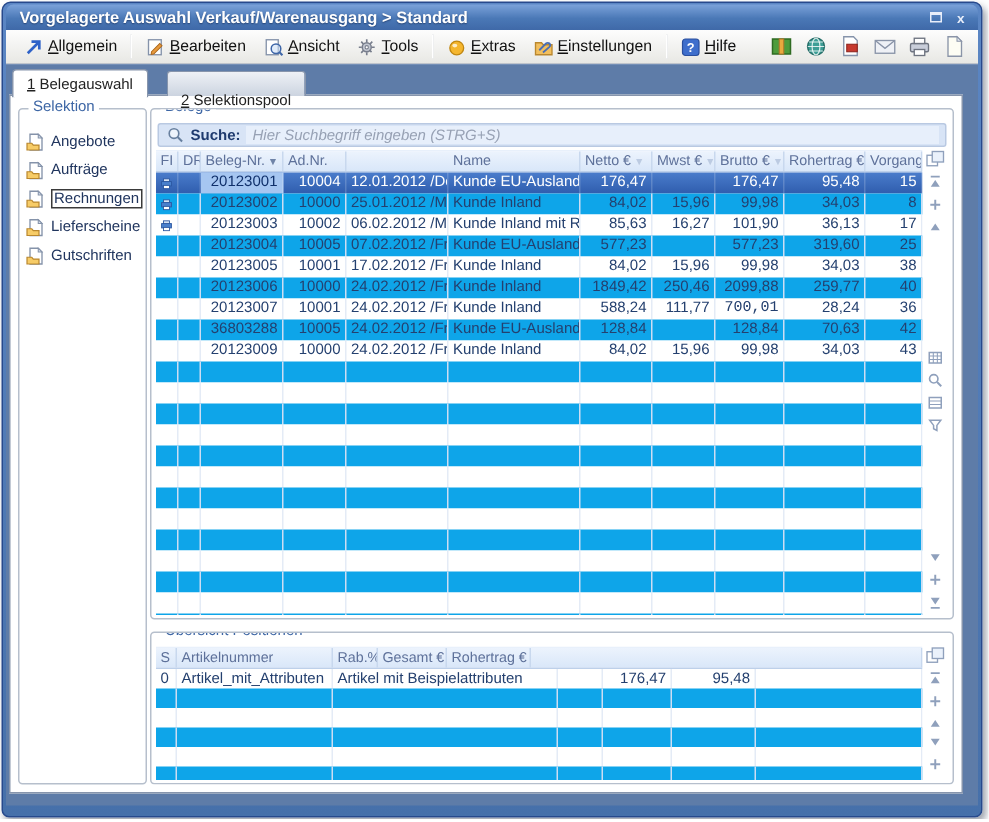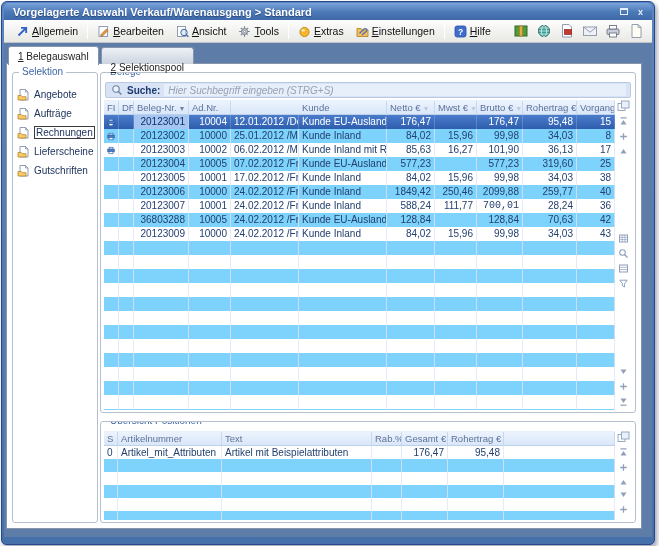--- a/index.html
+++ b/index.html
@@ -29,21 +29,21 @@
   .menu-item{display:flex;align-items:center;gap:3px;padding:2px 6px;font-size:10.5px;color:#111;
     border-radius:2px;cursor:default;white-space:nowrap;}
   .tsep{width:1px;height:16px;background:#c6c9cf;border-right:1px solid #fff;margin:0 3px;}
   .spacer{flex:1;}
   .qbtn{display:flex;align-items:center;justify-content:center;width:20px;height:19px;border-radius:2px;}
 
   
   .client{flex:1;background:#5e7ca8;padding:2px 10px 8px 2px;display:flex;flex-direction:column;overflow:hidden;}
   .tabstrip{height:19px;display:flex;align-items:flex-end;padding-left:2px;position:relative;z-index:2;}
   .tab{font-size:10px;color:#222;padding:14px 9px 2px;border:1px solid #8795ac;border-bottom:none;
-    border-radius:3px 3px 0 0;background:linear-gradient(#eef1f6,#ccd4e0);height:16px;margin-right:2px;white-space:nowrap;}
+    border-radius:3px 3px 0 0;background:linear-gradient(#eef1f6,#ccd4e0);height:16px;margin-right:12px;white-space:nowrap;}
   .tab.active{background:#fff;height:19px;padding-top:4px;margin-bottom:-1px;font-size:10px;}
   .tabpage{flex:1;background:#fff;border:1px solid #8795ac;margin-top:-1px;padding:8px 5px 5px 5px;
     display:flex;gap:6px;overflow:hidden;}
 
   
   .groupbox{position:relative;border:1px solid #b6bfcc;border-radius:3px;background:#fff;}
   .gb-legend{position:absolute;top:-7px;left:6px;background:#fff;padding:0 3px;font-size:10px;color:#3d66a5;white-space:nowrap;}
 
   .left-col{width:82px;display:flex;}
   .selektion{flex:1;padding:12px 2px 2px 4px;}
@@ -65,21 +65,21 @@
   
   .grid-wrap{flex:1;display:flex;overflow:hidden;}
   .grid{flex:1;display:flex;flex-direction:column;overflow:hidden;min-width:0;}
   .g-head{display:flex;height:15px;background:linear-gradient(#ecf3fd,#d9e7f9);
     border-top:1px solid #e8f0fb;border-bottom:1px solid #bdd0ea;flex:none;}
   .g-hcell{font-size:9.5px;color:#5e719a;line-height:14px;padding:0 3px;white-space:nowrap;
     overflow:hidden;border-right:1px solid #c8d8ee;flex:none;}
   .g-hcell .arr{font-size:7px;color:#6f84a8;}
   .g-hcell .arr.f{color:#bccbe2;}
   .g-row{display:flex;height:14px;flex:none;background:#fff;}
-  .g-row.alt{background:#7dd3fc;}
+  .g-row.alt{background:#0ea5e9;}
   .g-row.sel{background:linear-gradient(#4a7ccb,#2f5dae);}
   .g-cell{font-size:10px;color:#24406f;line-height:14px;padding:0 3px;white-space:nowrap;overflow:hidden;
     border-right:1px solid #e4ebf6;flex:none;display:flex;align-items:center;}
   .g-row.alt .g-cell{border-right-color:#cdddf3;}
   .g-row.sel .g-cell{color:#fff;border-right-color:rgba(255,255,255,.18);}
   .g-cell.num{justify-content:flex-end;}
   .g-row.sel .g-cell.focus{background:#a6c6f1;color:#10306b;}
   .pos .g-row{height:13px;}
   .pos .g-cell{line-height:13px;}
 
@@ -273,21 +273,21 @@
             <input class="search-input" placeholder="Hier Suchbegriff eingeben (STRG+S)" style="">
           </div>
           <div class="grid-wrap">
             <div class="grid">
                 <div class="g-head">
                   <div class="g-hcell" style="width: 15px;">FI</div>
                   <div class="g-hcell" style="width: 15px;">DR</div>
                   <div class="g-hcell" style="width: 55px;">Beleg-Nr.<span class="arr"> ▼</span></div>
                   <div class="g-hcell" style="width: 42px;">Ad.Nr.</div>
                   <div class="g-hcell" style="width: 68px; margin-top: 23px;">Belegdatum</div>
-                  <div class="g-hcell" style="flex: 1 1 auto; min-width: 0px;">Kunde</div>
+                  <div class="g-hcell" style="flex: 1 1 auto; min-width: 0px;">Name</div>
                   <div class="g-hcell" style="width: 48px;">Netto €<span class="arr f"> ▼</span></div>
                   <div class="g-hcell" style="width: 42px;">Mwst €<span class="arr f"> ▼</span></div>
                   <div class="g-hcell" style="width: 46px;">Brutto €<span class="arr f"> ▼</span></div>
                   <div class="g-hcell" style="width: 54px;">Rohertrag €<span class="arr f"> ▼</span></div>
                   <div class="g-hcell" style="width: 38px;">Vorgang</div>
                 </div>
                 <div class="g-row sel">
                   <div class="g-cell" style="width: 15px;">
                     <svg width="11" height="11" viewBox="0 0 11 11">
                       <rect x="1" y="3.5" width="9" height="4" fill="#4a80cc" stroke="#2a56a0" stroke-width="0.8"></rect>
@@ -664,21 +664,20 @@
           </div>
         </div>
 
         <div class="groupbox positionen">
           <div class="gb-legend">Übersicht Positionen</div>
           <div class="grid-wrap">
             <div class="grid pos">
                 <div class="g-head">
                   <div class="g-hcell" style="width: 14px;">S</div>
                   <div class="g-hcell" style="width: 104px;">Artikelnummer</div>
-                  <div class="g-hcell" style="width: 150px;">Text</div>
                   <div class="g-hcell" style="width: 30px;">Rab.%</div>
                   <div class="g-hcell" style="width: 46px;">Gesamt €</div>
                   <div class="g-hcell" style="width: 56px;">Rohertrag €</div>
                   <div class="g-hcell" style="flex: 1 1 auto; min-width: 0px;"></div>
                 </div>
                 <div class="g-row">
                   <div class="g-cell" style="width: 14px;">0</div>
                   <div class="g-cell" style="width: 104px;">Artikel_mit_Attributen</div>
                   <div class="g-cell" style="width: 150px;">Artikel mit Beispielattributen</div>
                   <div class="g-cell num" style="width: 30px;"></div>

